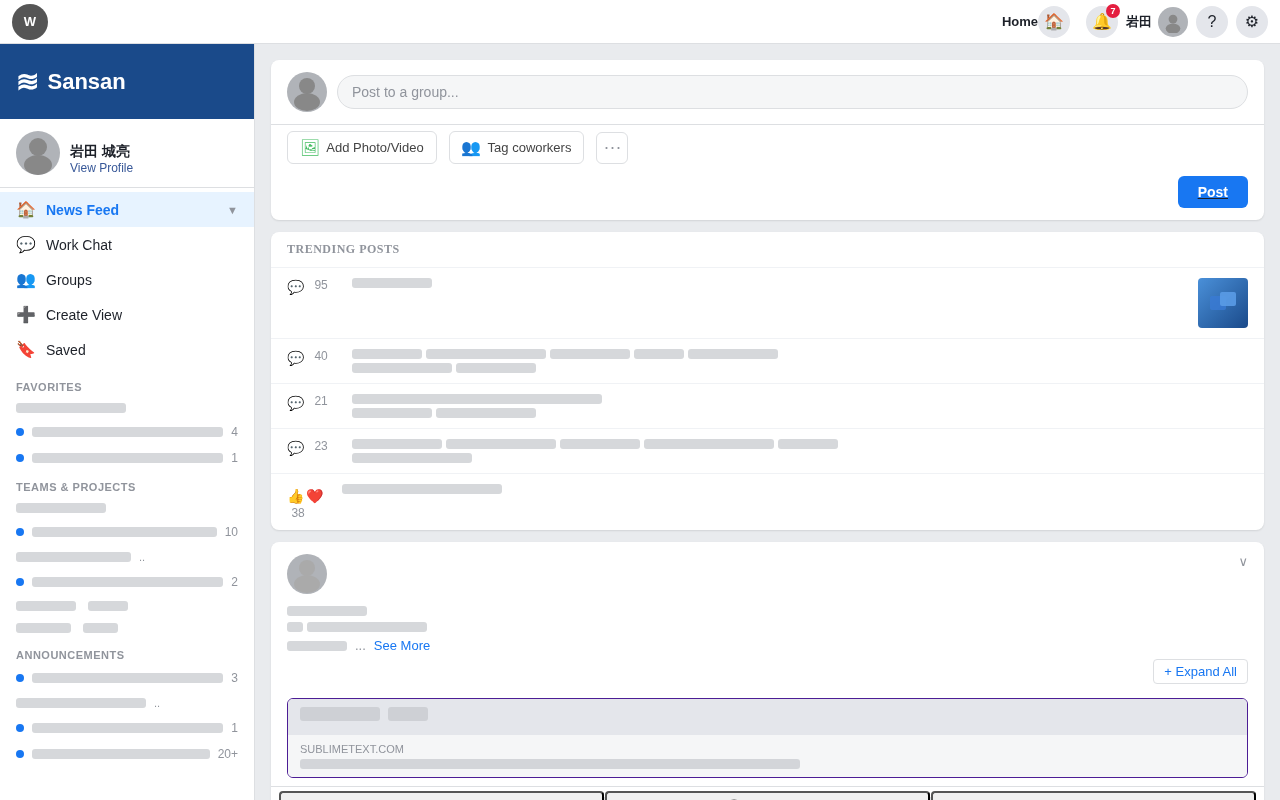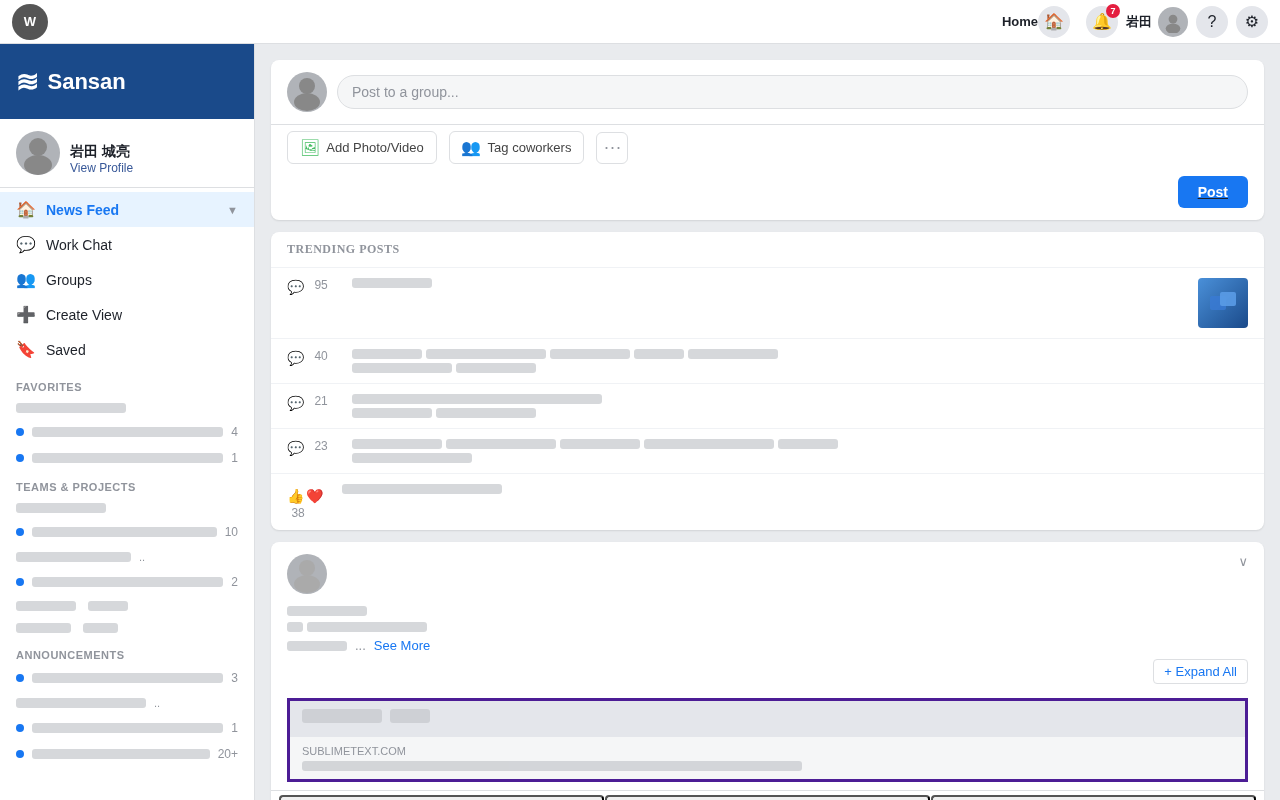--- a/index.html
+++ b/index.html
@@ -287,22 +287,22 @@
     }
     .expand-btn {
       display: flex; align-items: center; gap: 4px;
       font-size: 13px; color: #1877f2;
       cursor: pointer; border: 1px solid #dddfe2;
       border-radius: 4px; padding: 4px 10px; background: #fff;
     }
     .feed-see-more { color: #1877f2; cursor: pointer; font-size: 13px; }
     .feed-post-link-preview {
       margin: 8px 16px;
-      border: 3px solid #4c1d95;
-      border-radius: 0; overflow: hidden;
+      border: 1px solid #4c1d95;
+      border-radius: 6px; overflow: hidden;
     }
     .link-preview-image {
       height: 36px;
       background: #e4e6eb;
     }
     .link-preview-body { padding: 8px 12px; background: #f5f6f7; }
     .link-preview-url { font-size: 11px; color: #90949c; text-transform: uppercase; }
 
     .feed-post-actions {
       display: flex; align-items: center;

